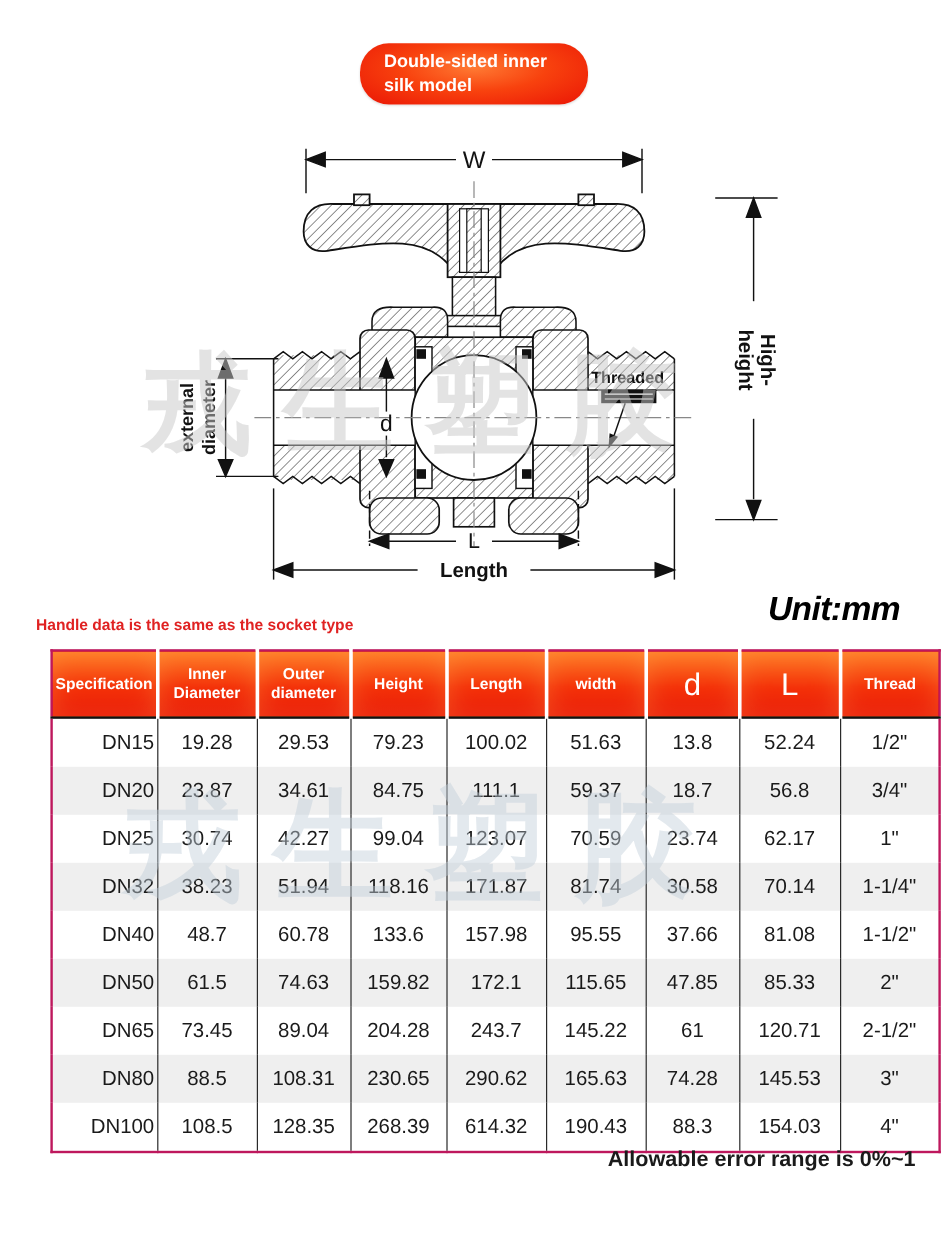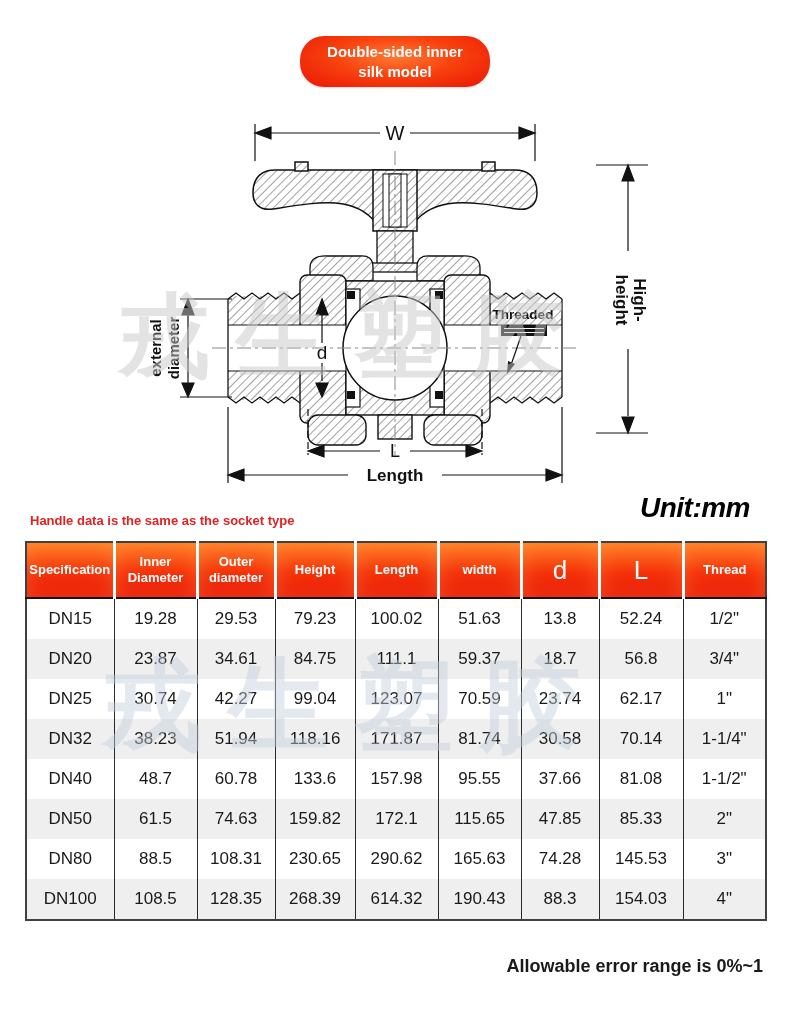--- a/index.html
+++ b/index.html
@@ -3,41 +3,41 @@
 <meta charset="utf-8">
 <style>
   html,body{margin:0;padding:0;}
   body{
     width:790px;height:1029px;position:relative;background:#ffffff;
     font-family:"Liberation Sans",sans-serif;color:#111;overflow:hidden;
   }
   
   .badge{
     position:absolute;top:36px;left:50%;transform:translateX(-50%);
-    min-width:150px;padding:6px 20px;border-radius:24px;text-align:center;
+    min-width:150px;padding:6px 20px;border-radius:24px;
     background:radial-gradient(ellipse at 50% 40%, #ff7a33 0%, #f8420e 45%, #ea1505 100%);
     color:#fff;font-weight:bold;font-size:15px;line-height:1.3;
     box-shadow:0 1px 2px rgba(0,0,0,.15);
   }
   
   .diagram{position:absolute;left:140px;top:103px;width:520px;height:392px;}
   .watermark{
     position:absolute;left:0;width:708px;text-align:center;pointer-events:none;
     font-weight:bold;letter-spacing:26px;user-select:none;white-space:nowrap;
   }
   .wm-diagram{top:275px;font-size:92px;color:#c9c9c9;opacity:.5;z-index:3;}
   .wm-table{top:640px;font-size:100px;color:#c2cfda;opacity:.45;z-index:3;}
   
   .handle-note{position:absolute;left:30px;top:513px;font-size:13px;font-weight:bold;color:#e02222;}
   .unit-label{position:absolute;right:40px;top:492px;font-size:28px;font-weight:800;letter-spacing:-.5px;color:#000;font-style:italic;}
   .error-note{position:absolute;right:27px;top:956px;font-size:18px;font-weight:bold;color:#1a1a1a;}
   
   table.spec{
-    position:absolute;left:25px;top:541px;width:740px;
-    border-collapse:collapse;table-layout:fixed;border:2px solid #404040;
+    position:absolute;left:42px;top:541px;width:740px;
+    border-collapse:collapse;table-layout:fixed;border:2px solid #be185d;
   }
   table.spec col:nth-child(1){width:88px;}
   table.spec col:nth-child(2){width:83px;}
   table.spec col:nth-child(3){width:78px;}
   table.spec col:nth-child(4){width:80px;}
   table.spec col:nth-child(5){width:83px;}
   table.spec col:nth-child(6){width:83px;}
   table.spec col:nth-child(7){width:78px;}
   table.spec col:nth-child(8){width:84px;}
   table.spec col:nth-child(9){width:83px;}
@@ -47,21 +47,21 @@
     box-shadow:inset 0 0 22px rgba(255,170,80,.35);
     color:#fff;font-size:13px;font-weight:bold;line-height:1.25;
     border-left:3px solid #fff;border-bottom:2px solid #111;
   }
   table.spec th:first-child{border-left:none;}
   table.spec th.big{font-size:26px;font-weight:500;}
   table.spec td{
     height:40px;padding:0 2px;text-align:center;vertical-align:middle;
     font-size:17px;color:#1a1a1a;border-left:1px solid #2a2a2a;
   }
-  table.spec td:first-child{border-left:none;}
+  table.spec td:first-child{border-left:none;text-align:right;}
   table.spec tbody tr:nth-child(even){background:#efefef;}
   
   .diagram text{fill:#111;}
 </style>
 </head>
 <body>
 
 <div class="badge">
   <div>Double-sided inner</div>
   <div>silk model</div>
@@ -296,20 +296,31 @@
         <td>61.5</td>
         <td>74.63</td>
         <td>159.82</td>
         <td>172.1</td>
         <td>115.65</td>
         <td>47.85</td>
         <td>85.33</td>
         <td>2"</td>
       </tr>
       <tr>
+        <td>DN65</td>
+        <td>73.45</td>
+        <td>89.04</td>
+        <td>204.28</td>
+        <td>243.7</td>
+        <td>145.22</td>
+        <td>61</td>
+        <td>120.71</td>
+        <td>2-1/2"</td>
+      </tr>
+      <tr>
         <td>DN80</td>
         <td>88.5</td>
         <td>108.31</td>
         <td>230.65</td>
         <td>290.62</td>
         <td>165.63</td>
         <td>74.28</td>
         <td>145.53</td>
         <td>3"</td>
       </tr>

